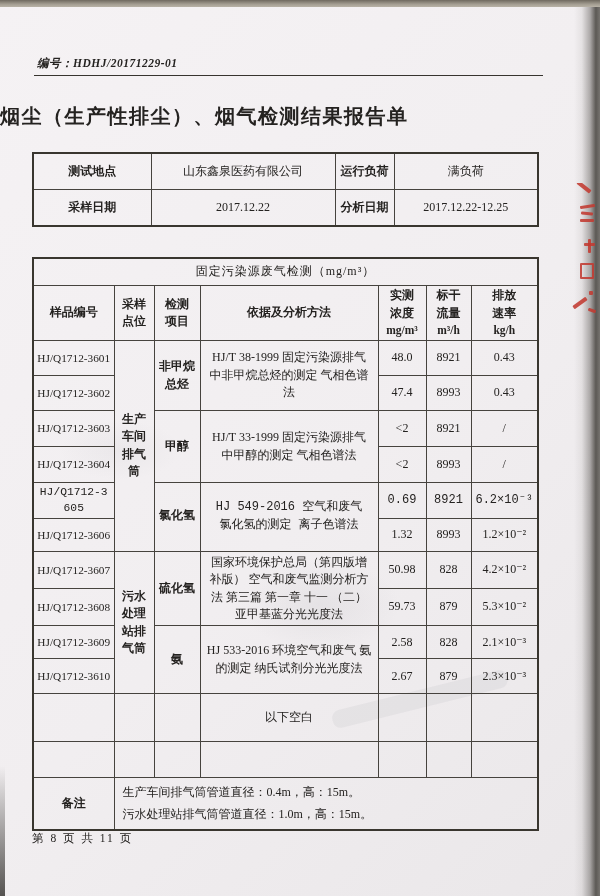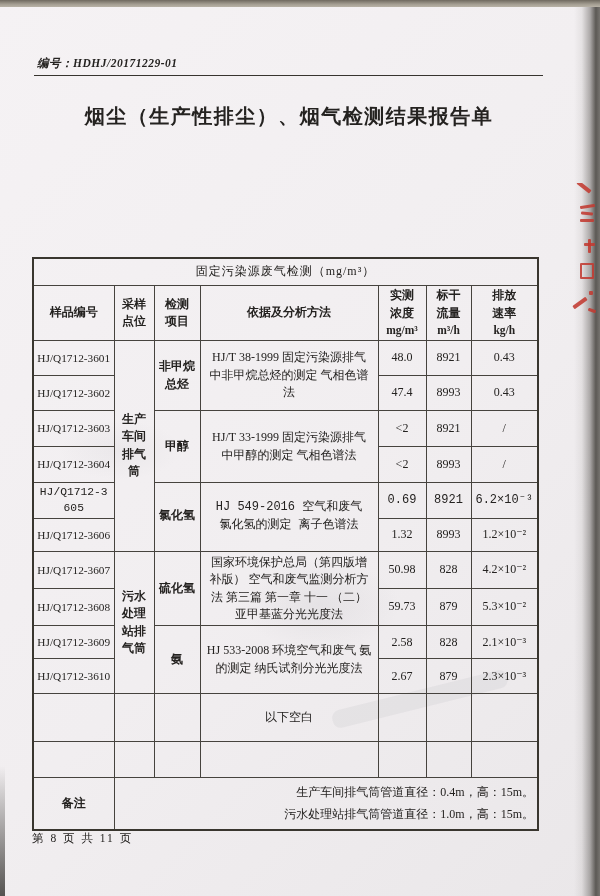--- a/index.html
+++ b/index.html
@@ -30,39 +30,39 @@
   .seal .k4{right:4px;top:36px;width:14px;height:3px;}
   .seal .k5{right:7px;top:56px;width:3px;height:14px;}
   .seal .k6{right:3px;top:60px;width:11px;height:3px;}
   .seal .k7{right:4px;top:80px;width:10px;height:12px;background:transparent;border:2.5px solid #c23a31;border-radius:1px;}
   .seal .k8{right:5px;top:108px;width:4px;height:4px;}
   .seal .k9{right:10px;top:118px;width:16px;height:4px;transform:rotate(-35deg);}
   .seal .k10{right:2px;top:126px;width:8px;height:3px;transform:rotate(20deg);}
 
   .ref{position:absolute;left:37px;top:56px;font-size:11.5px;font-weight:bold;letter-spacing:0.5px;z-index:3;font-style:italic;}
   .ref-underline{position:absolute;left:34px;top:75px;width:509px;border-top:1.6px solid #37342f;z-index:3;}
-  .title{position:absolute;left:0;top:103px;width:578px;text-align:center;font-size:20px;font-weight:bold;letter-spacing:1.5px;z-index:3;}
+  .title{position:absolute;left:0;top:103px;width:578px;text-align:left;font-size:20px;font-weight:bold;letter-spacing:1.5px;z-index:3;}
 
   table{border-collapse:collapse;table-layout:fixed;position:absolute;z-index:3;background:transparent;}
   td{border:1px solid #46433e;padding:1px 3px;text-align:center;vertical-align:middle;
      font-size:12px;line-height:1.45;overflow:hidden;word-break:break-all;}
   .info-table{left:32px;top:152px;width:505px;border:2px solid #39362f;}
   .info-table td{height:33px;}
   .lbl{font-weight:bold;}
   .results-table{left:32px;top:257px;width:505px;border:2px solid #39362f;}
   .banner-cell{height:24px;font-size:12px;letter-spacing:1px;}
   .hdr td{font-weight:bold;}
   .hdr .unit{font-weight:bold;font-size:11.5px;}
   .sid{font-size:11.3px;letter-spacing:0;}
   .loc,.item{font-weight:bold;}
   .method{font-size:12px;padding:2px 6px;}
   .blank-row td{height:45px;margin-top:30px;}
   .empty-row td{height:33px;}
   .remark-row td{height:49px;}
-  .remark-text{text-align:right;padding-left:8px;font-size:12px;line-height:1.8;}
+  .remark-text{text-align:left;padding-left:8px;font-size:12px;line-height:1.8;}
   .footer{position:absolute;left:32px;top:831px;width:505px;text-align:left;font-size:11.5px;letter-spacing:2px;z-index:3;}
 </style>
 </head>
 <body>
 
 <div class="edge-top"></div>
 <div class="edge-right"></div>
 <div class="edge-bottom-left"></div>
 <div class="smudge sm1"></div>
 <div class="smudge sm2"></div>
@@ -86,20 +86,32 @@
 <div class="title">烟尘（生产性排尘）、烟气检测结果报告单</div>
 
 <table class="info-table">
   <colgroup>
       <col style="width:118px">
       <col style="width:184px">
       <col style="width:59px">
       <col style="width:144px">
     </colgroup>
   <tbody>
+  <tr>
+    <td class="lbl">测试地点</td>
+    <td>山东鑫泉医药有限公司</td>
+    <td class="lbl">运行负荷</td>
+    <td>满负荷</td>
+  </tr>
+  <tr>
+    <td class="lbl">采样日期</td>
+    <td>2017.12.22</td>
+    <td class="lbl">分析日期</td>
+    <td>2017.12.22-12.25</td>
+  </tr>
 </tbody>
   </table>
 
 <table class="results-table">
   <colgroup>
     <col style="width:81px">
       <col style="width:40px">
       <col style="width:46px">
       <col style="width:178px">
     <col style="width:48px">
@@ -193,21 +205,21 @@
   </tr>
   <tr style="height:37px;">
     <td class="sid">HJ/Q1712-3608</td>
     <td>59.73</td>
     <td>879</td>
     <td>5.3×10⁻²</td>
   </tr>
   <tr style="height:33px;margin-left:15px;">
     <td class="sid">HJ/Q1712-3609</td>
     <td class="item" rowspan="2">氨</td>
-    <td class="method" rowspan="2">HJ 533-2008 环境空气和废气 氨的测定 纳氏试剂分光光度法</td>
+    <td class="method" rowspan="2">HJ 533-2016 环境空气和废气 氨的测定 纳氏试剂分光光度法</td>
     <td>2.58</td>
     <td>828</td>
     <td>2.1×10⁻³</td>
   </tr>
   <tr style="height:35px;">
     <td class="sid">HJ/Q1712-3610</td>
     <td>2.67</td>
     <td>879</td>
     <td>2.3×10⁻³</td>
   </tr>

